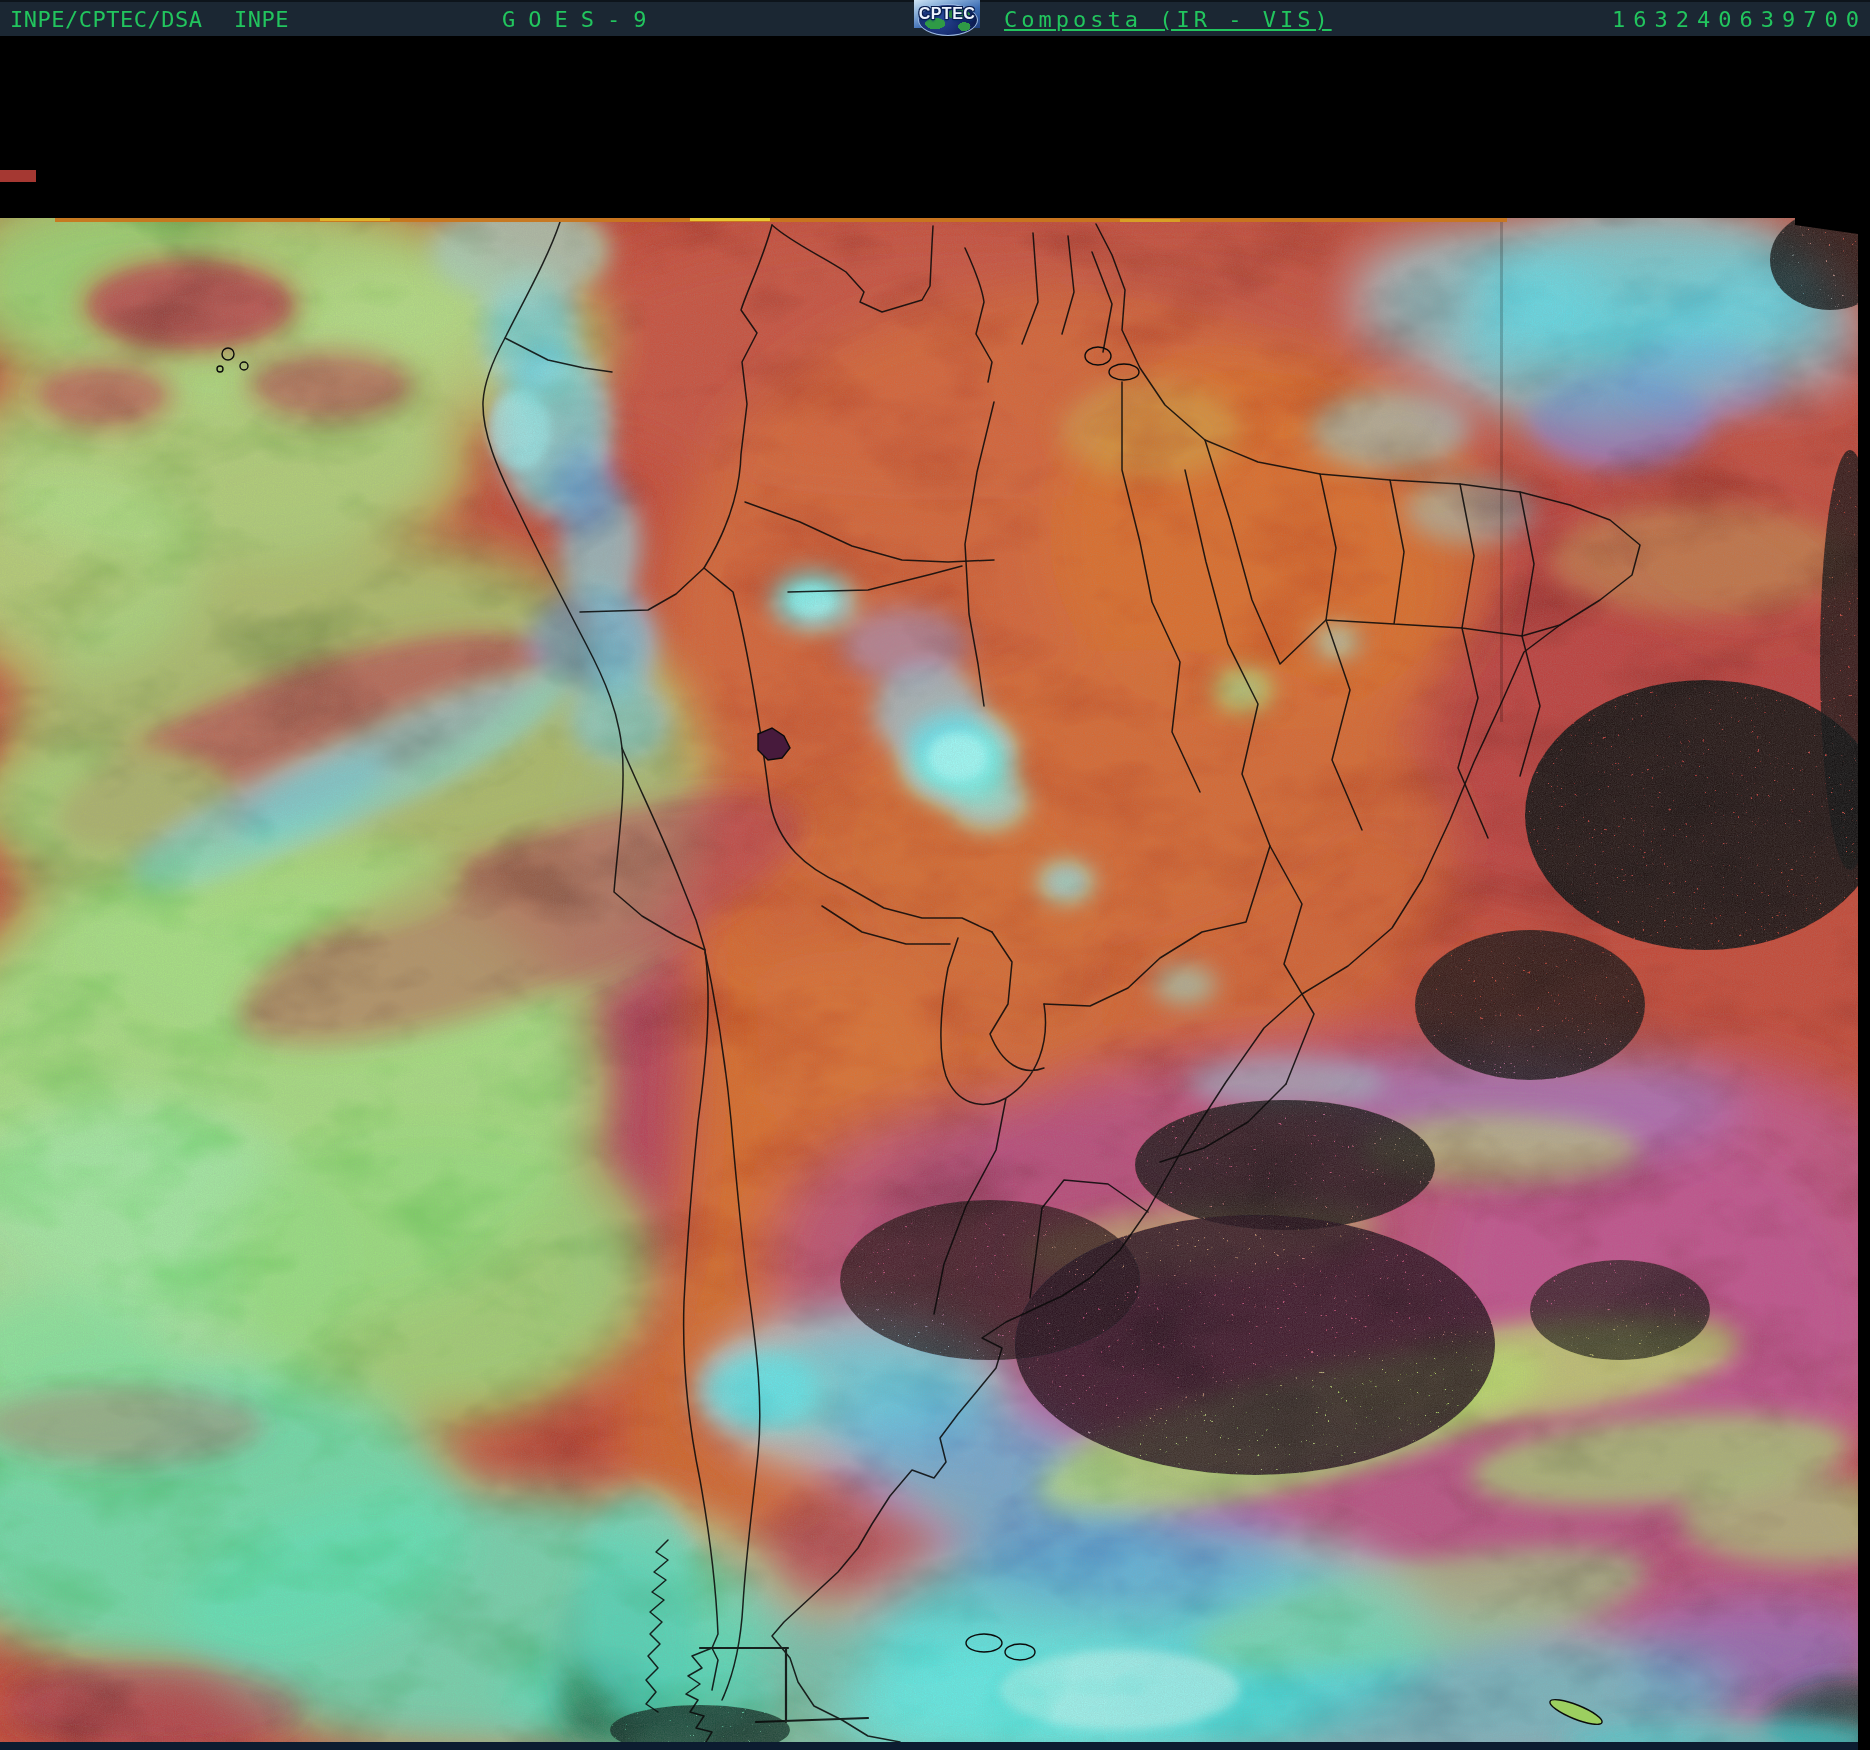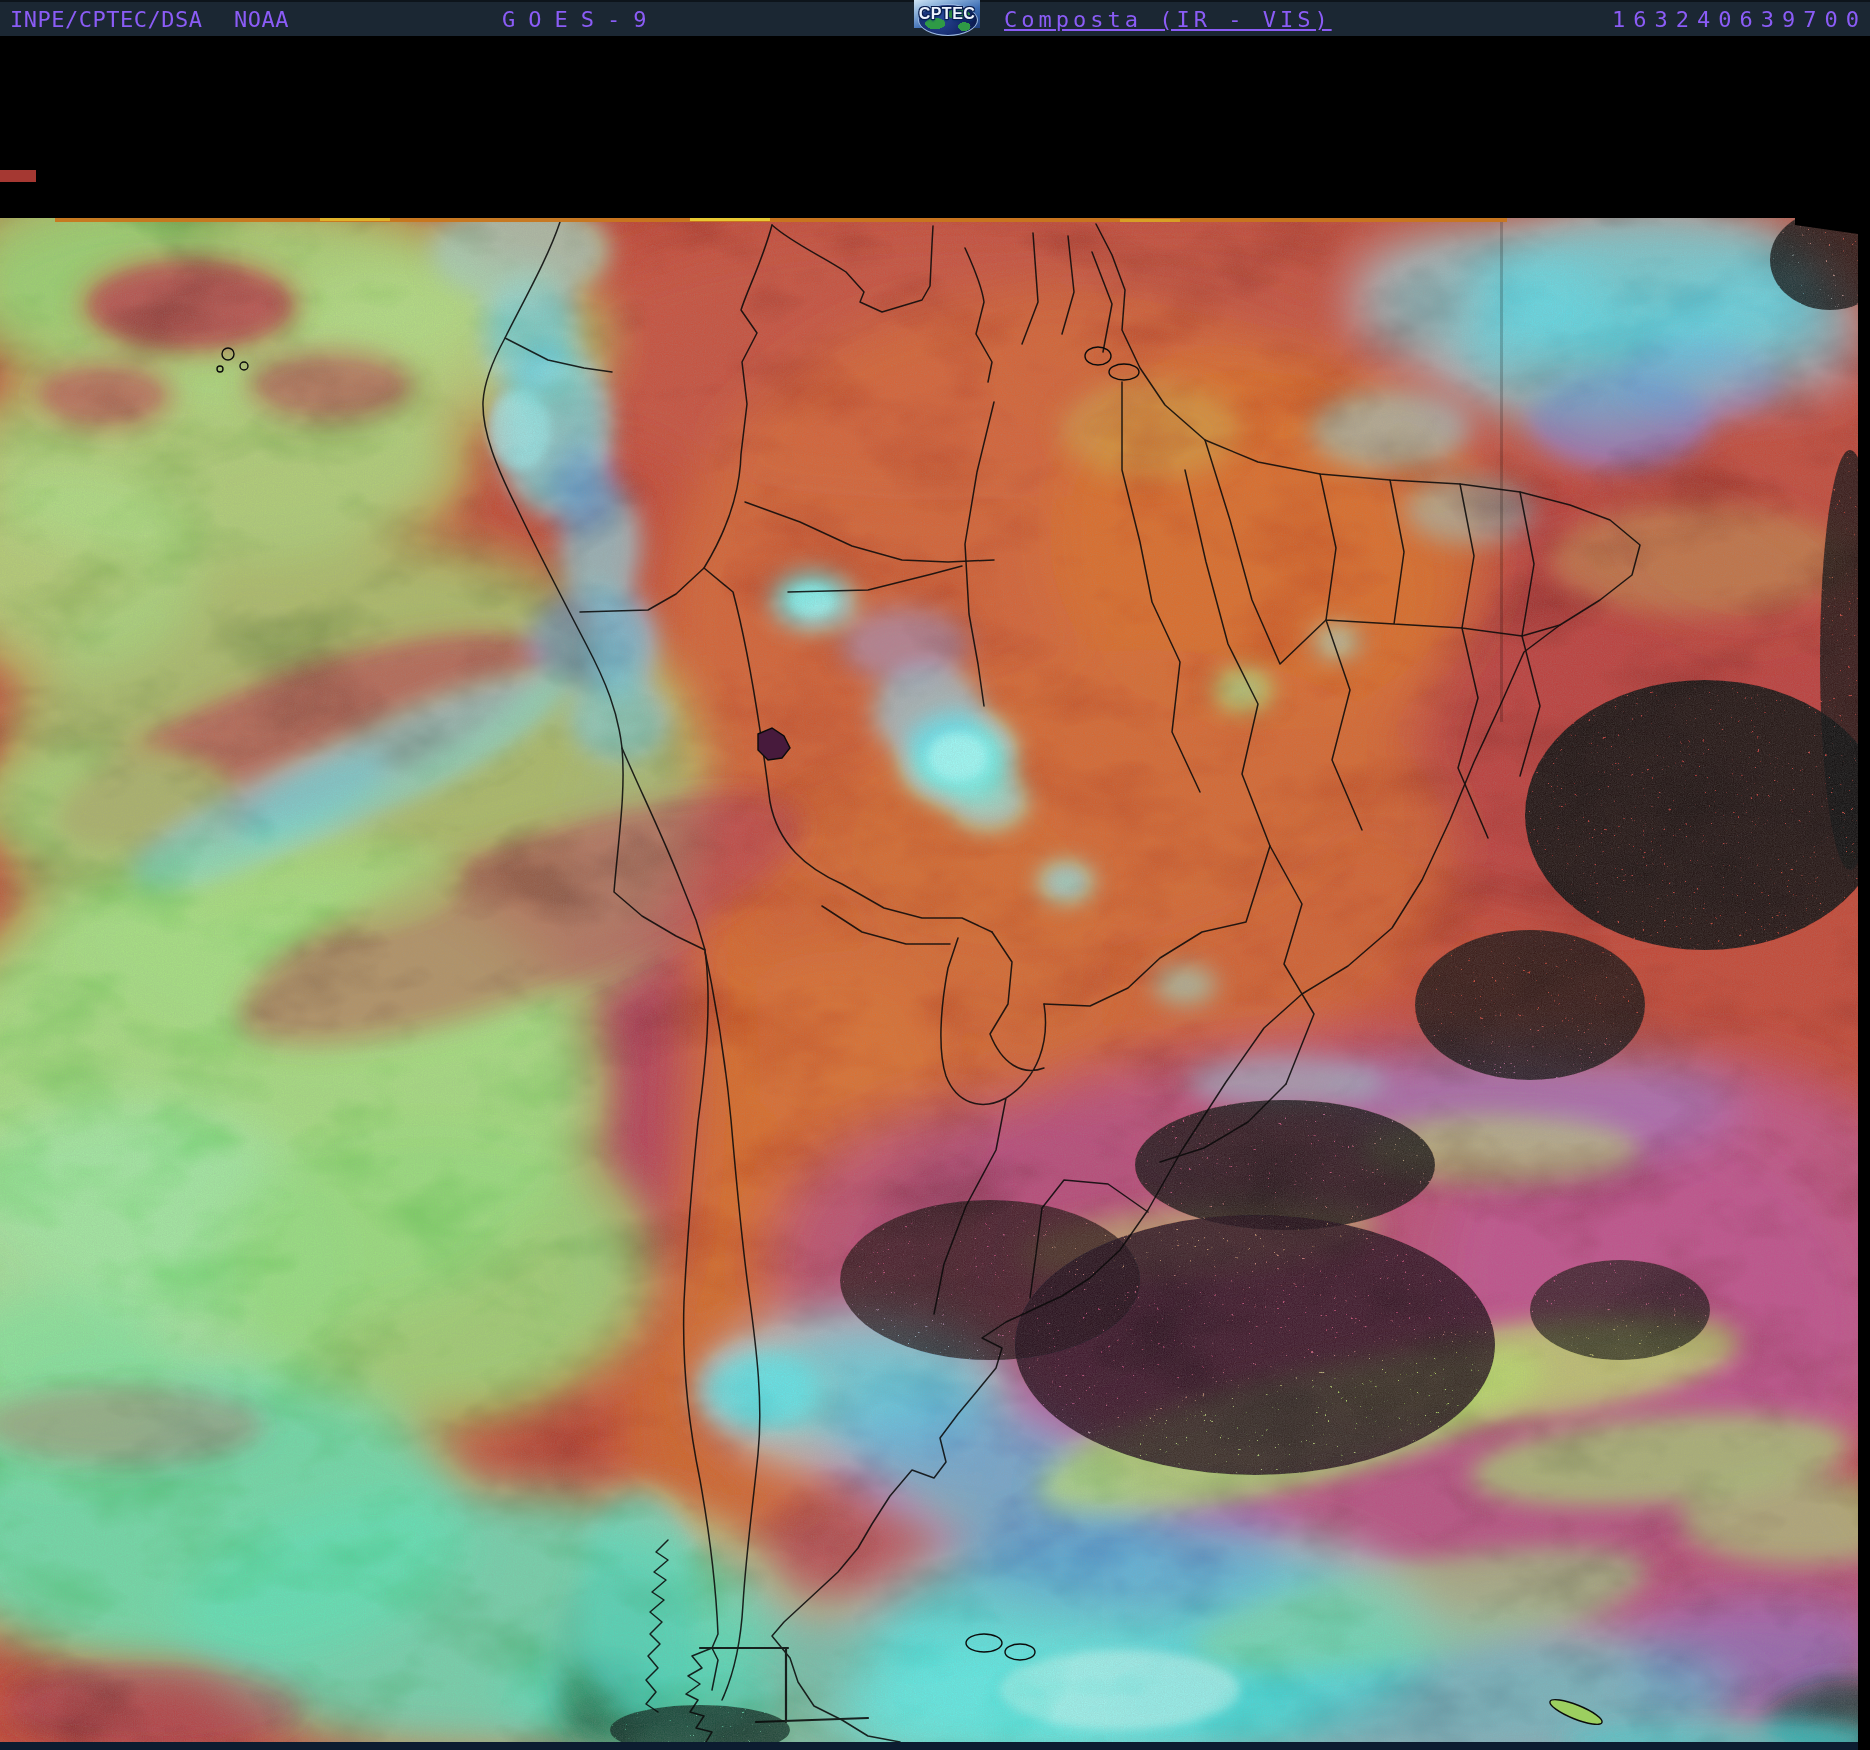--- a/index.html
+++ b/index.html
@@ -1,20 +1,20 @@
 <!DOCTYPE html>
 <html><head>
 <meta charset="utf-8">
 <style>
   html,body{margin:0;padding:0;background:#000;}
   .page{position:relative;width:1870px;height:1750px;background:#000;overflow:hidden;
         font-family:"DejaVu Sans Mono","Liberation Mono",monospace;}
   .header{position:absolute;left:0;top:0;width:1870px;height:36px;background:#1b2733;
           border-top:2px solid #0d141b;box-sizing:border-box;z-index:5;}
-  .header span{position:absolute;top:5px;font-size:22px;color:#8b5cf6;white-space:pre;}
+  .header span{position:absolute;top:5px;font-size:22px;color:#22c55e;white-space:pre;}
   .h-agency{left:10px;letter-spacing:0.5px;}
   .h-org{left:234px;letter-spacing:0.5px;}
   .h-sat{left:502px;letter-spacing:13px;}
   .h-prod{left:1004px;letter-spacing:4px;text-decoration:underline;}
   .h-time{left:1612px;letter-spacing:8px;}
   .logo{position:absolute;left:914px;top:0;width:66px;height:28px;z-index:6;
         background:linear-gradient(160deg,#cfe4f4 0%,#8fb4dc 25%,#3c6cb4 60%,#1c3c7c 100%);
         display:flex;align-items:center;justify-content:center;}
   .logo .globe{position:absolute;left:4px;top:4px;width:58px;height:30px;border-radius:50%;
         background:
@@ -31,21 +31,21 @@
   .scrn{mix-blend-mode:screen;}
   .ovl{mix-blend-mode:overlay;}
 </style>
 </head>
 <body>
 
 <div class="page">
 
   <div class="header">
     <span class="h-agency">INPE/CPTEC/DSA</span>
-    <span class="h-org">NOAA</span>
+    <span class="h-org">INPE</span>
     <span class="h-sat">GOES-9</span>
     <span class="h-prod">Composta (IR - VIS)</span>
     <span class="h-time">163240639700</span>
   </div>
   <div class="logo">
     <div class="globe"></div>
     <span class="logo-text">CPTEC</span>
   </div>
 
   <svg width="1870" height="1750" viewBox="0 0 1870 1750" aria-label="">

